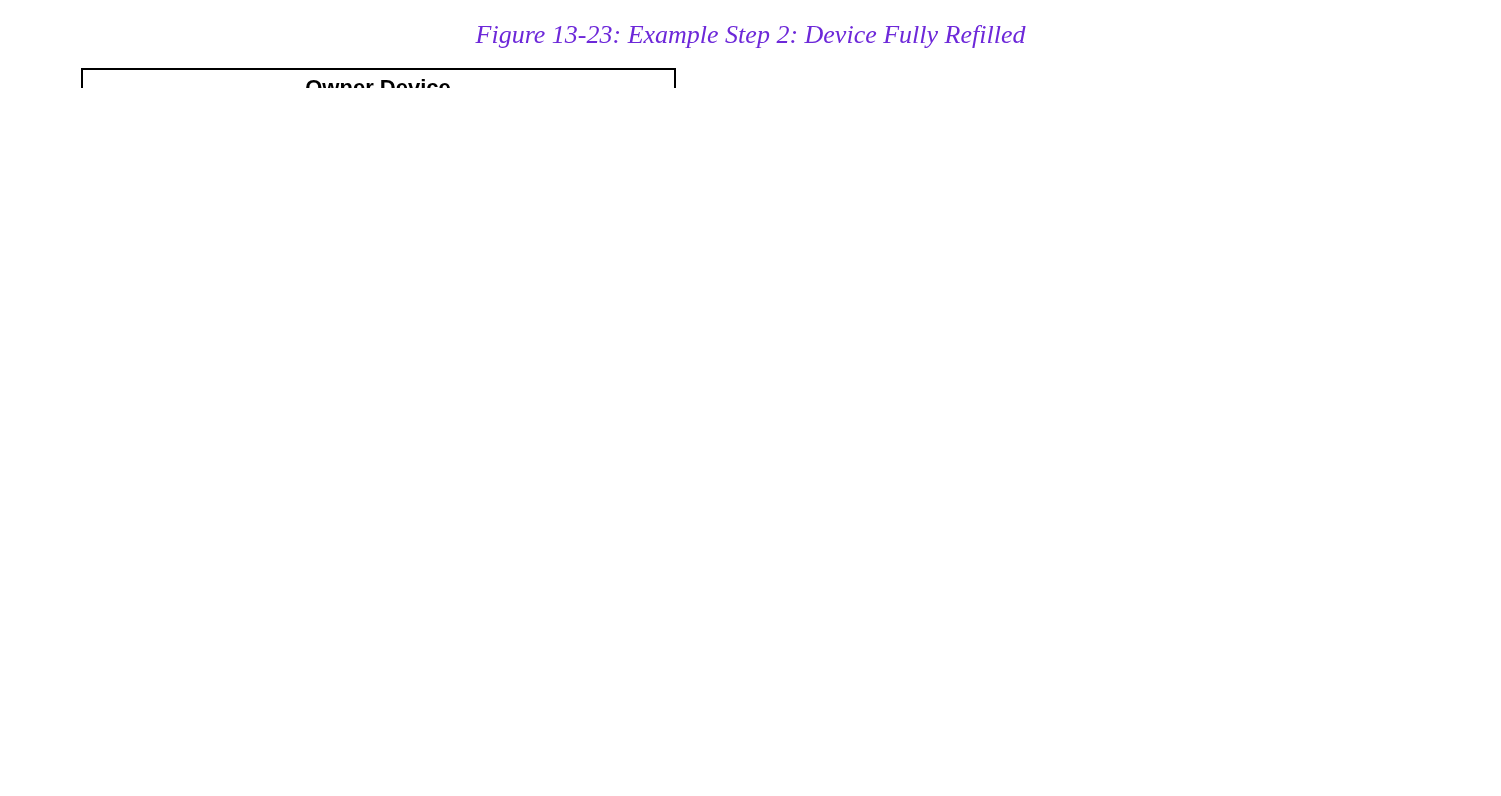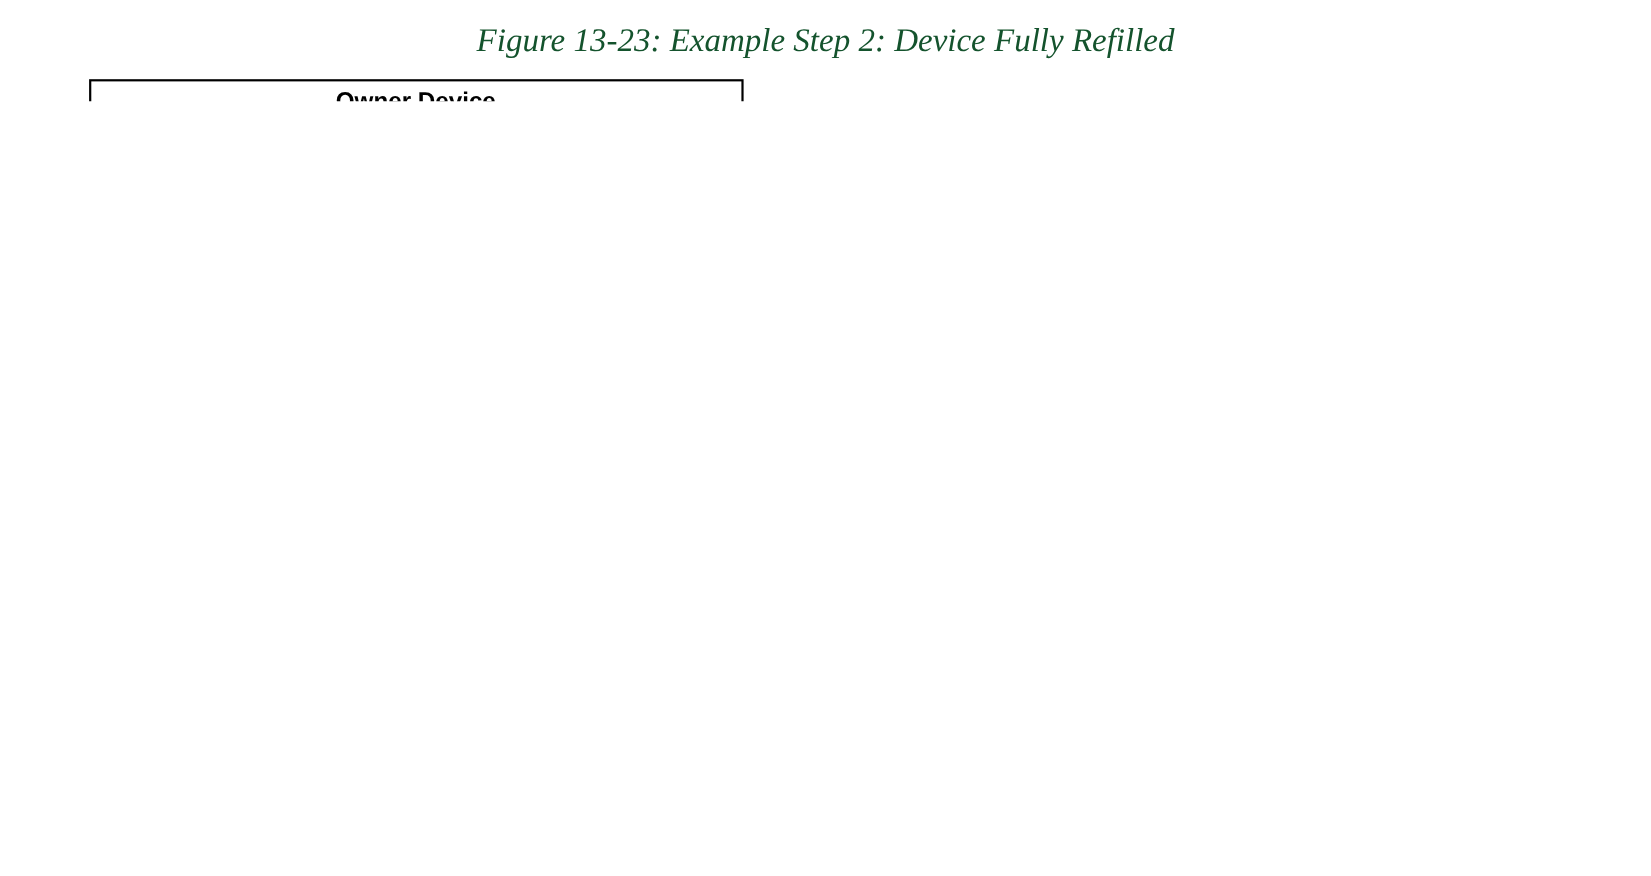--- a/index.html
+++ b/index.html
@@ -7,23 +7,23 @@
     font-family: Helvetica, Arial, sans-serif;
     margin: 0;
     padding: 20px;
     background: #fff;
     color: #000;
     font-size: 18px;
   }
   .caption {
     text-align: center;
     font-style: italic;
-    color: #14532d;
+    color: #6d28d9;
     font-family: "Times New Roman", serif;
-    font-size: 30px;
+    font-size: 26px;
     margin-bottom: 18px;
   }
   .diagram {
     position: relative;
     width: 1460px;
     margin: 0 auto;
   }
   .owner-device {
     position: absolute;
     left: 60px;

